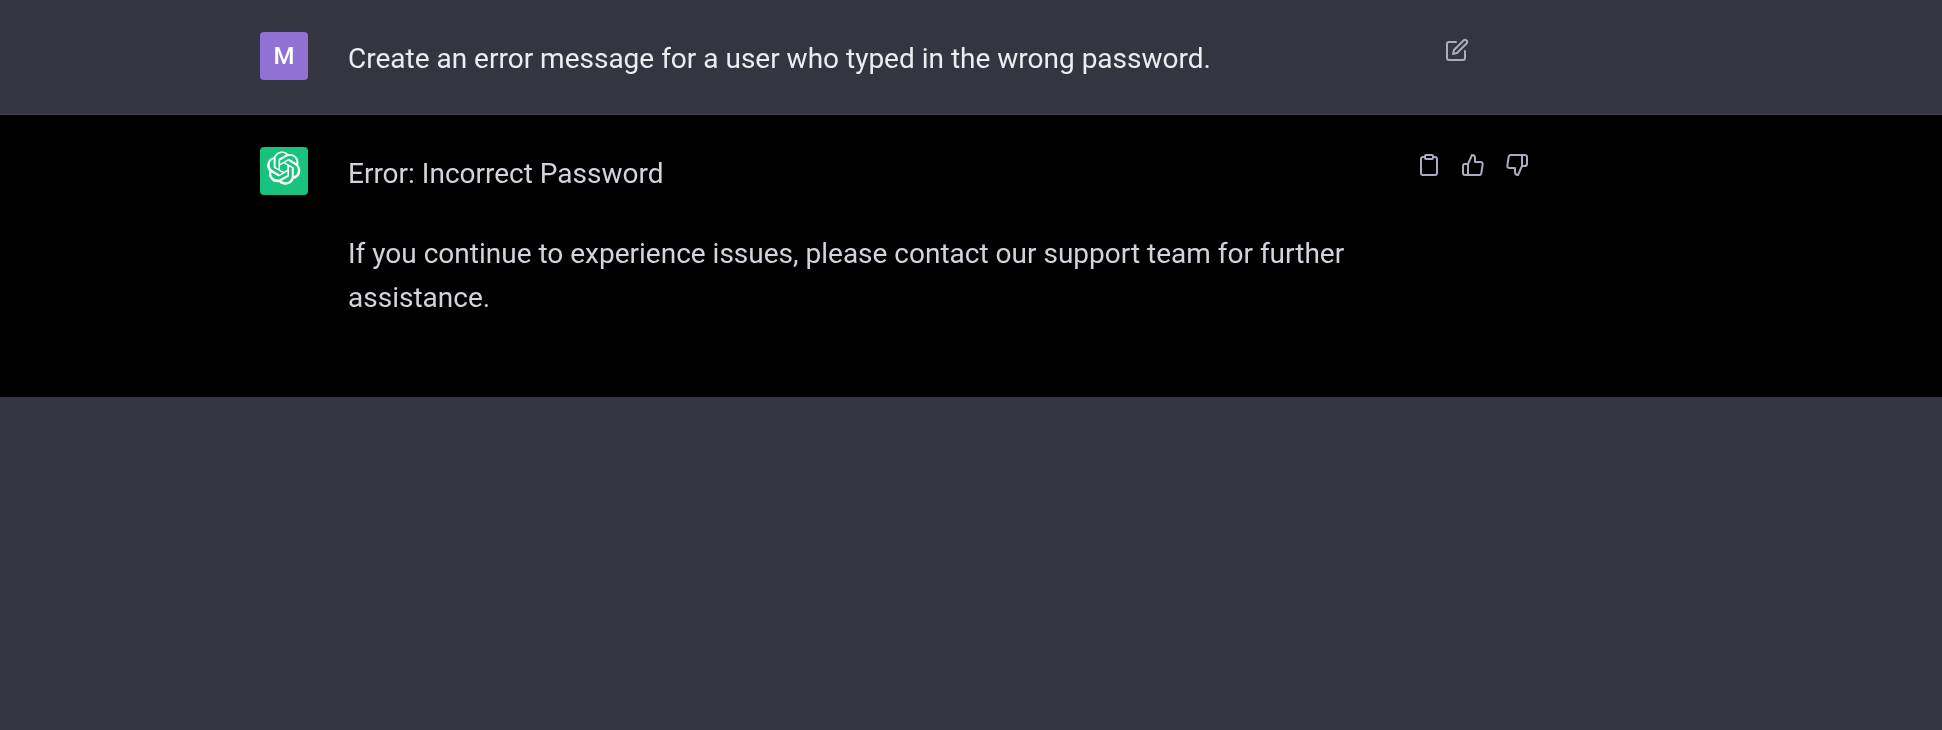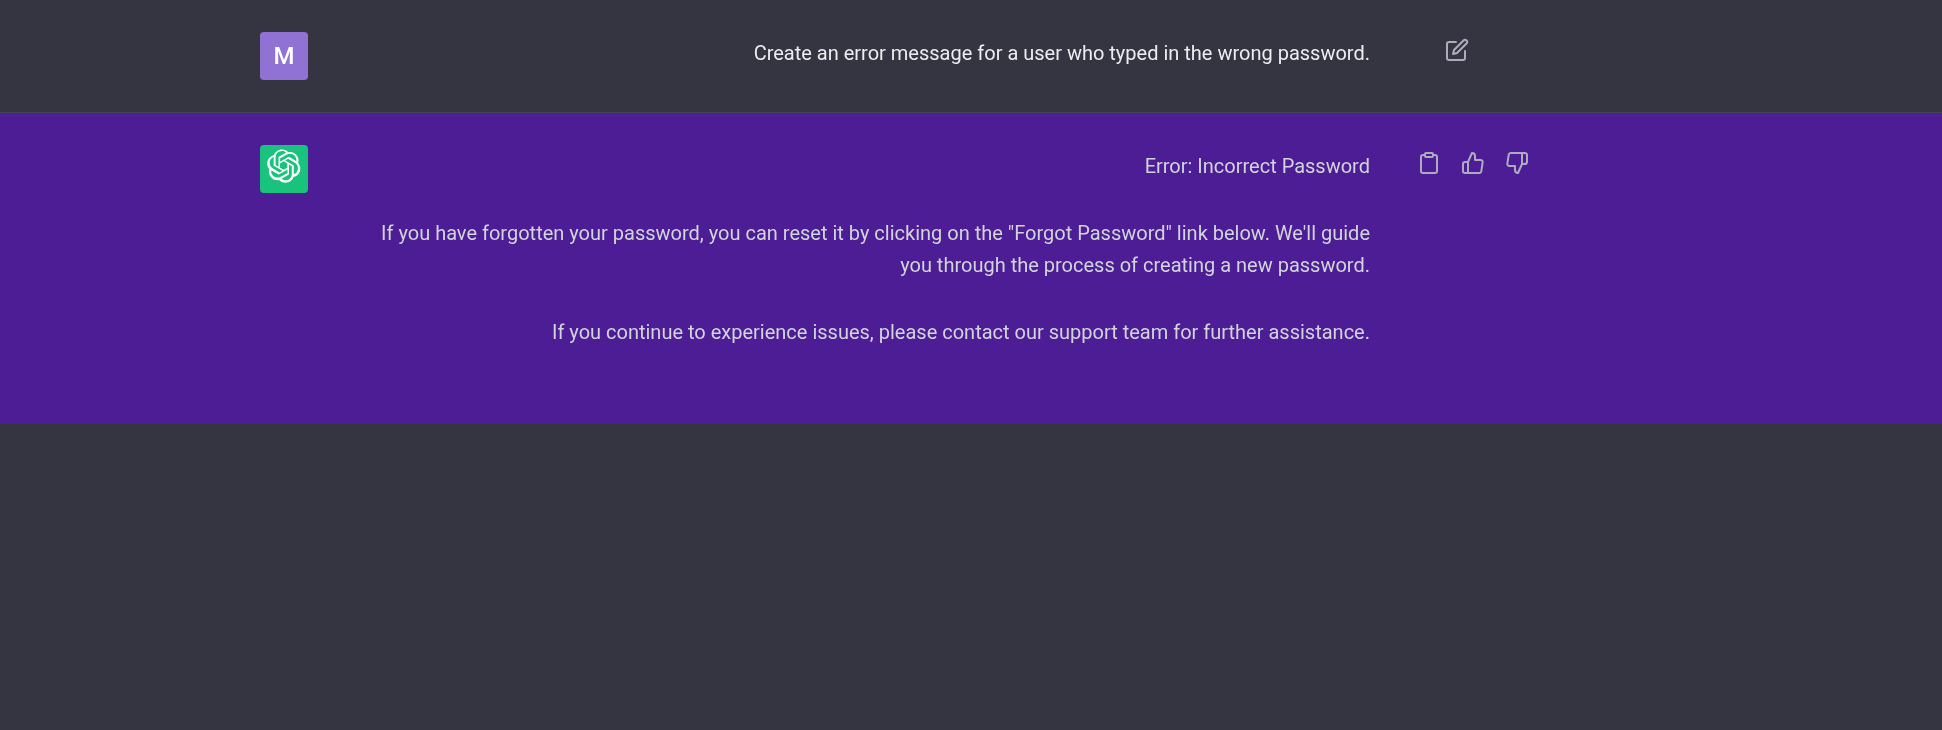--- a/index.html
+++ b/index.html
@@ -21,21 +21,21 @@
       display: flex;
       padding: 32px 0;
       border-bottom: 1px solid rgba(255,255,255,0.08);
     }
     
     .message-row.user {
       background: #343541;
     }
     
     .message-row.assistant {
-      background: #4c1d95;
+      background: #000000;
       border-bottom: none;
       padding-bottom: 60px;
     }
     
     .msg-inner {
       display: flex;
       width: 100%;
       max-width: 1280px;
       margin-left: 260px;
       gap: 40px;
@@ -62,25 +62,24 @@
       background: #19c37d;
     }
     
     .ai-avatar svg {
       width: 34px;
       height: 34px;
     }
     
     .msg-content {
       flex: 1;
-      font-size: 20px;
+      font-size: 28px;
       line-height: 1.6;
       color: #d1d5db;
       padding-top: 5px;
-      text-align: right;
     }
     
     .msg-content.user-text {
       color: #ececf1;
     }
     
     .msg-content p {
       margin-bottom: 35px;
     }
     
@@ -152,21 +151,20 @@
   <div class="msg-inner">
     <div class="avatar ai-avatar">
       <span>
         <svg viewBox="0 0 41 41" fill="none">
           <path d="M37.5 16.8c.9-2.7.6-5.7-.9-8.1-2.2-3.9-6.7-5.9-11-4.9C23.7 1.6 20.9.4 18 .5c-4.5 0-8.4 2.9-9.8 7.1-2.8.6-5.2 2.3-6.6 4.8-2.3 3.9-1.7 8.8 1.3 12.1-.9 2.7-.6 5.7.9 8.1 2.2 3.9 6.7 5.9 11 4.9 1.9 2.2 4.7 3.4 7.6 3.3 4.5 0 8.4-2.9 9.8-7.2 2.8-.6 5.2-2.3 6.6-4.8 2.2-3.8 1.7-8.7-1.3-12zm-15.1 21c-1.8 0-3.5-.6-4.9-1.8l.2-.1 8.1-4.7c.4-.2.7-.7.7-1.1v-11.4l3.4 2v9.4c0 4.3-3.3 7.7-7.5 7.7zm-16.3-7c-.9-1.5-1.2-3.4-.9-5.1l.2.1 8.1 4.7c.4.2.9.2 1.3 0l9.9-5.7v4l-8.2 4.7c-3.6 2.1-8.3.8-10.4-2.7zM4 13.1c.9-1.6 2.3-2.7 4-3.4v9.7c0 .5.3.9.7 1.1l9.9 5.7-3.4 2-8.1-4.7c-3.7-2.1-4.9-6.7-3.1-10.4zm27.9 6.5L22 13.9l3.4-2 8.1 4.7c3.6 2.1 4.9 6.7 2.8 10.4-.9 1.5-2.3 2.7-4 3.3v-9.6c.1-.5-.2-.9-.4-1.1zm3.4-5.1l-.2-.1-8.1-4.7c-.4-.2-.9-.2-1.3 0l-9.9 5.7v-4l8.2-4.7c3.6-2.1 8.3-.8 10.4 2.8.8 1.5 1.1 3.3.9 5zm-21.5 7l-3.4-2v-9.4c0-4.2 3.4-7.6 7.6-7.6 1.8 0 3.5.6 4.9 1.8l-.2.1-8.1 4.7c-.4.2-.7.7-.7 1.1l-.1 11.3zm1.9-4l4.4-2.6 4.4 2.5v5.1l-4.4 2.6-4.4-2.6v-5z" fill="#fff"></path>
         </svg>
       </span>
     </div>
     <div class="msg-content">
       <p class="heading">Error: Incorrect Password</p>
-      <p>If you have forgotten your password, you can reset it by clicking on the "Forgot Password" link below. We'll guide you through the process of creating a new password.</p>
       <p>If you continue to experience issues, please contact our support team for further assistance.</p>
     </div>
     <div class="actions ai-actions">
       <div class="icon-btn">
         <svg viewBox="0 0 24 24" stroke-linecap="round" stroke-linejoin="round">
           <path d="M16 4h2a2 2 0 0 1 2 2v14a2 2 0 0 1-2 2H6a2 2 0 0 1-2-2V6a2 2 0 0 1 2-2h2"></path>
           <rect x="8" y="2" width="8" height="4" rx="1" ry="1"></rect>
         </svg>
       </div>
       <div class="icon-btn">

